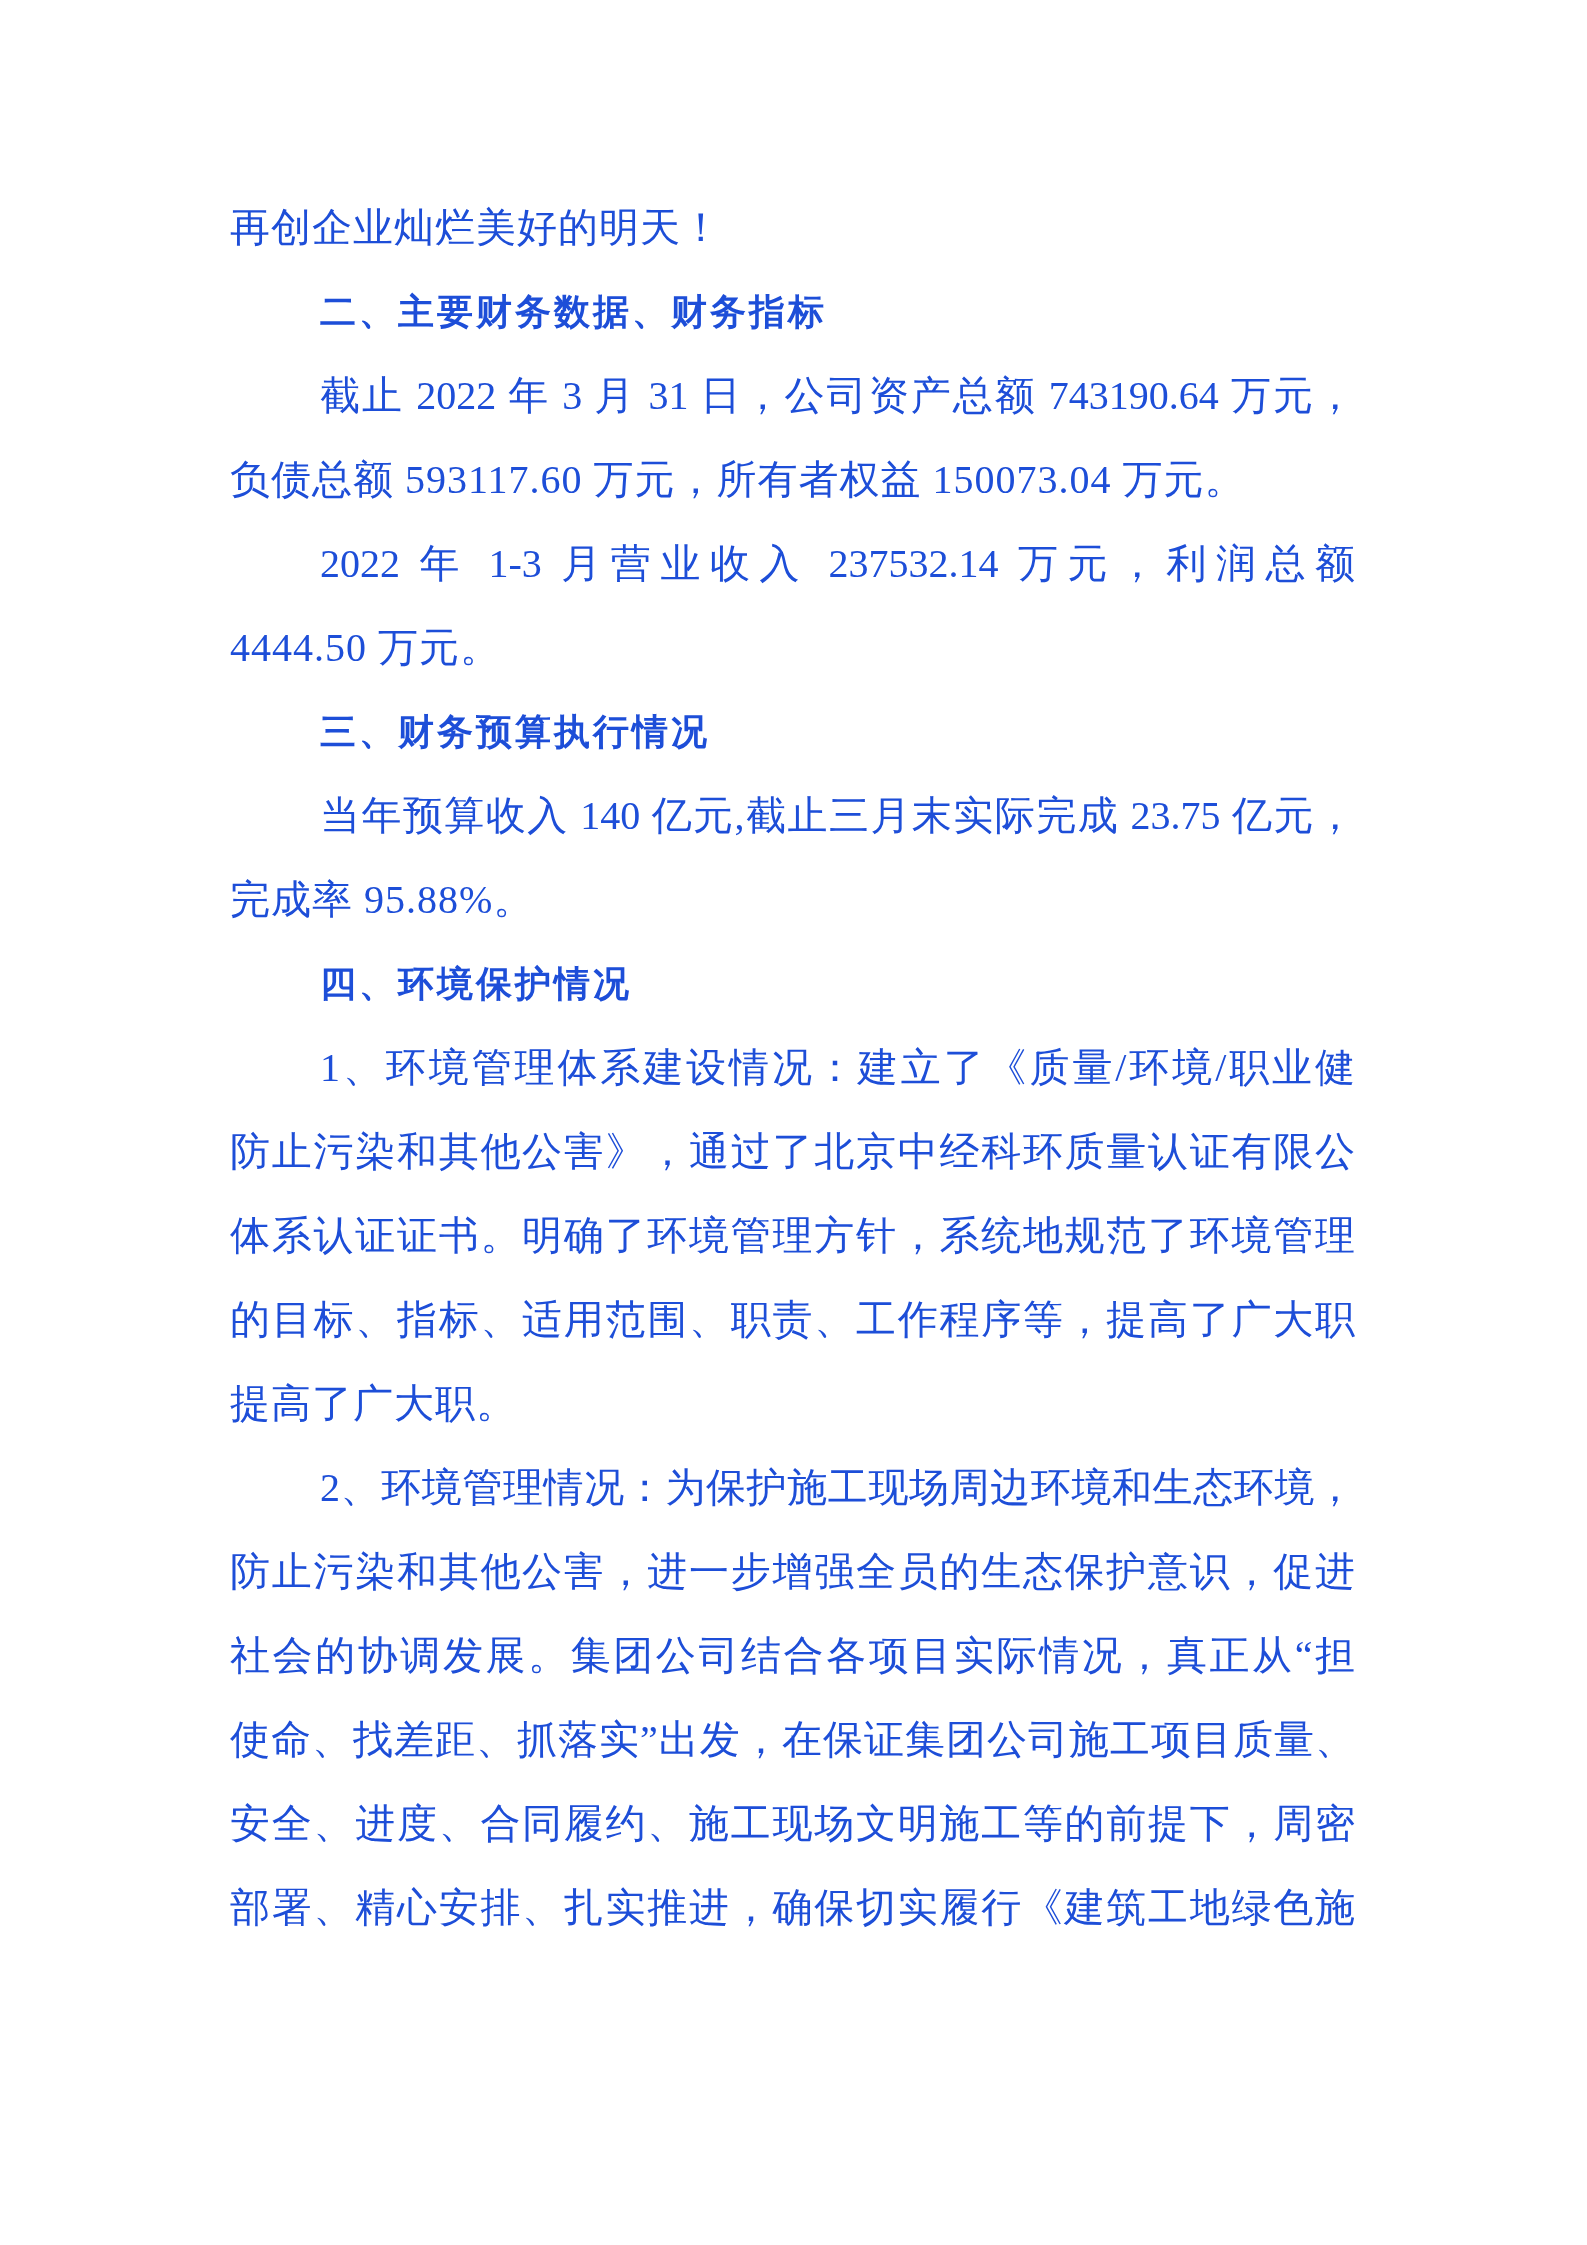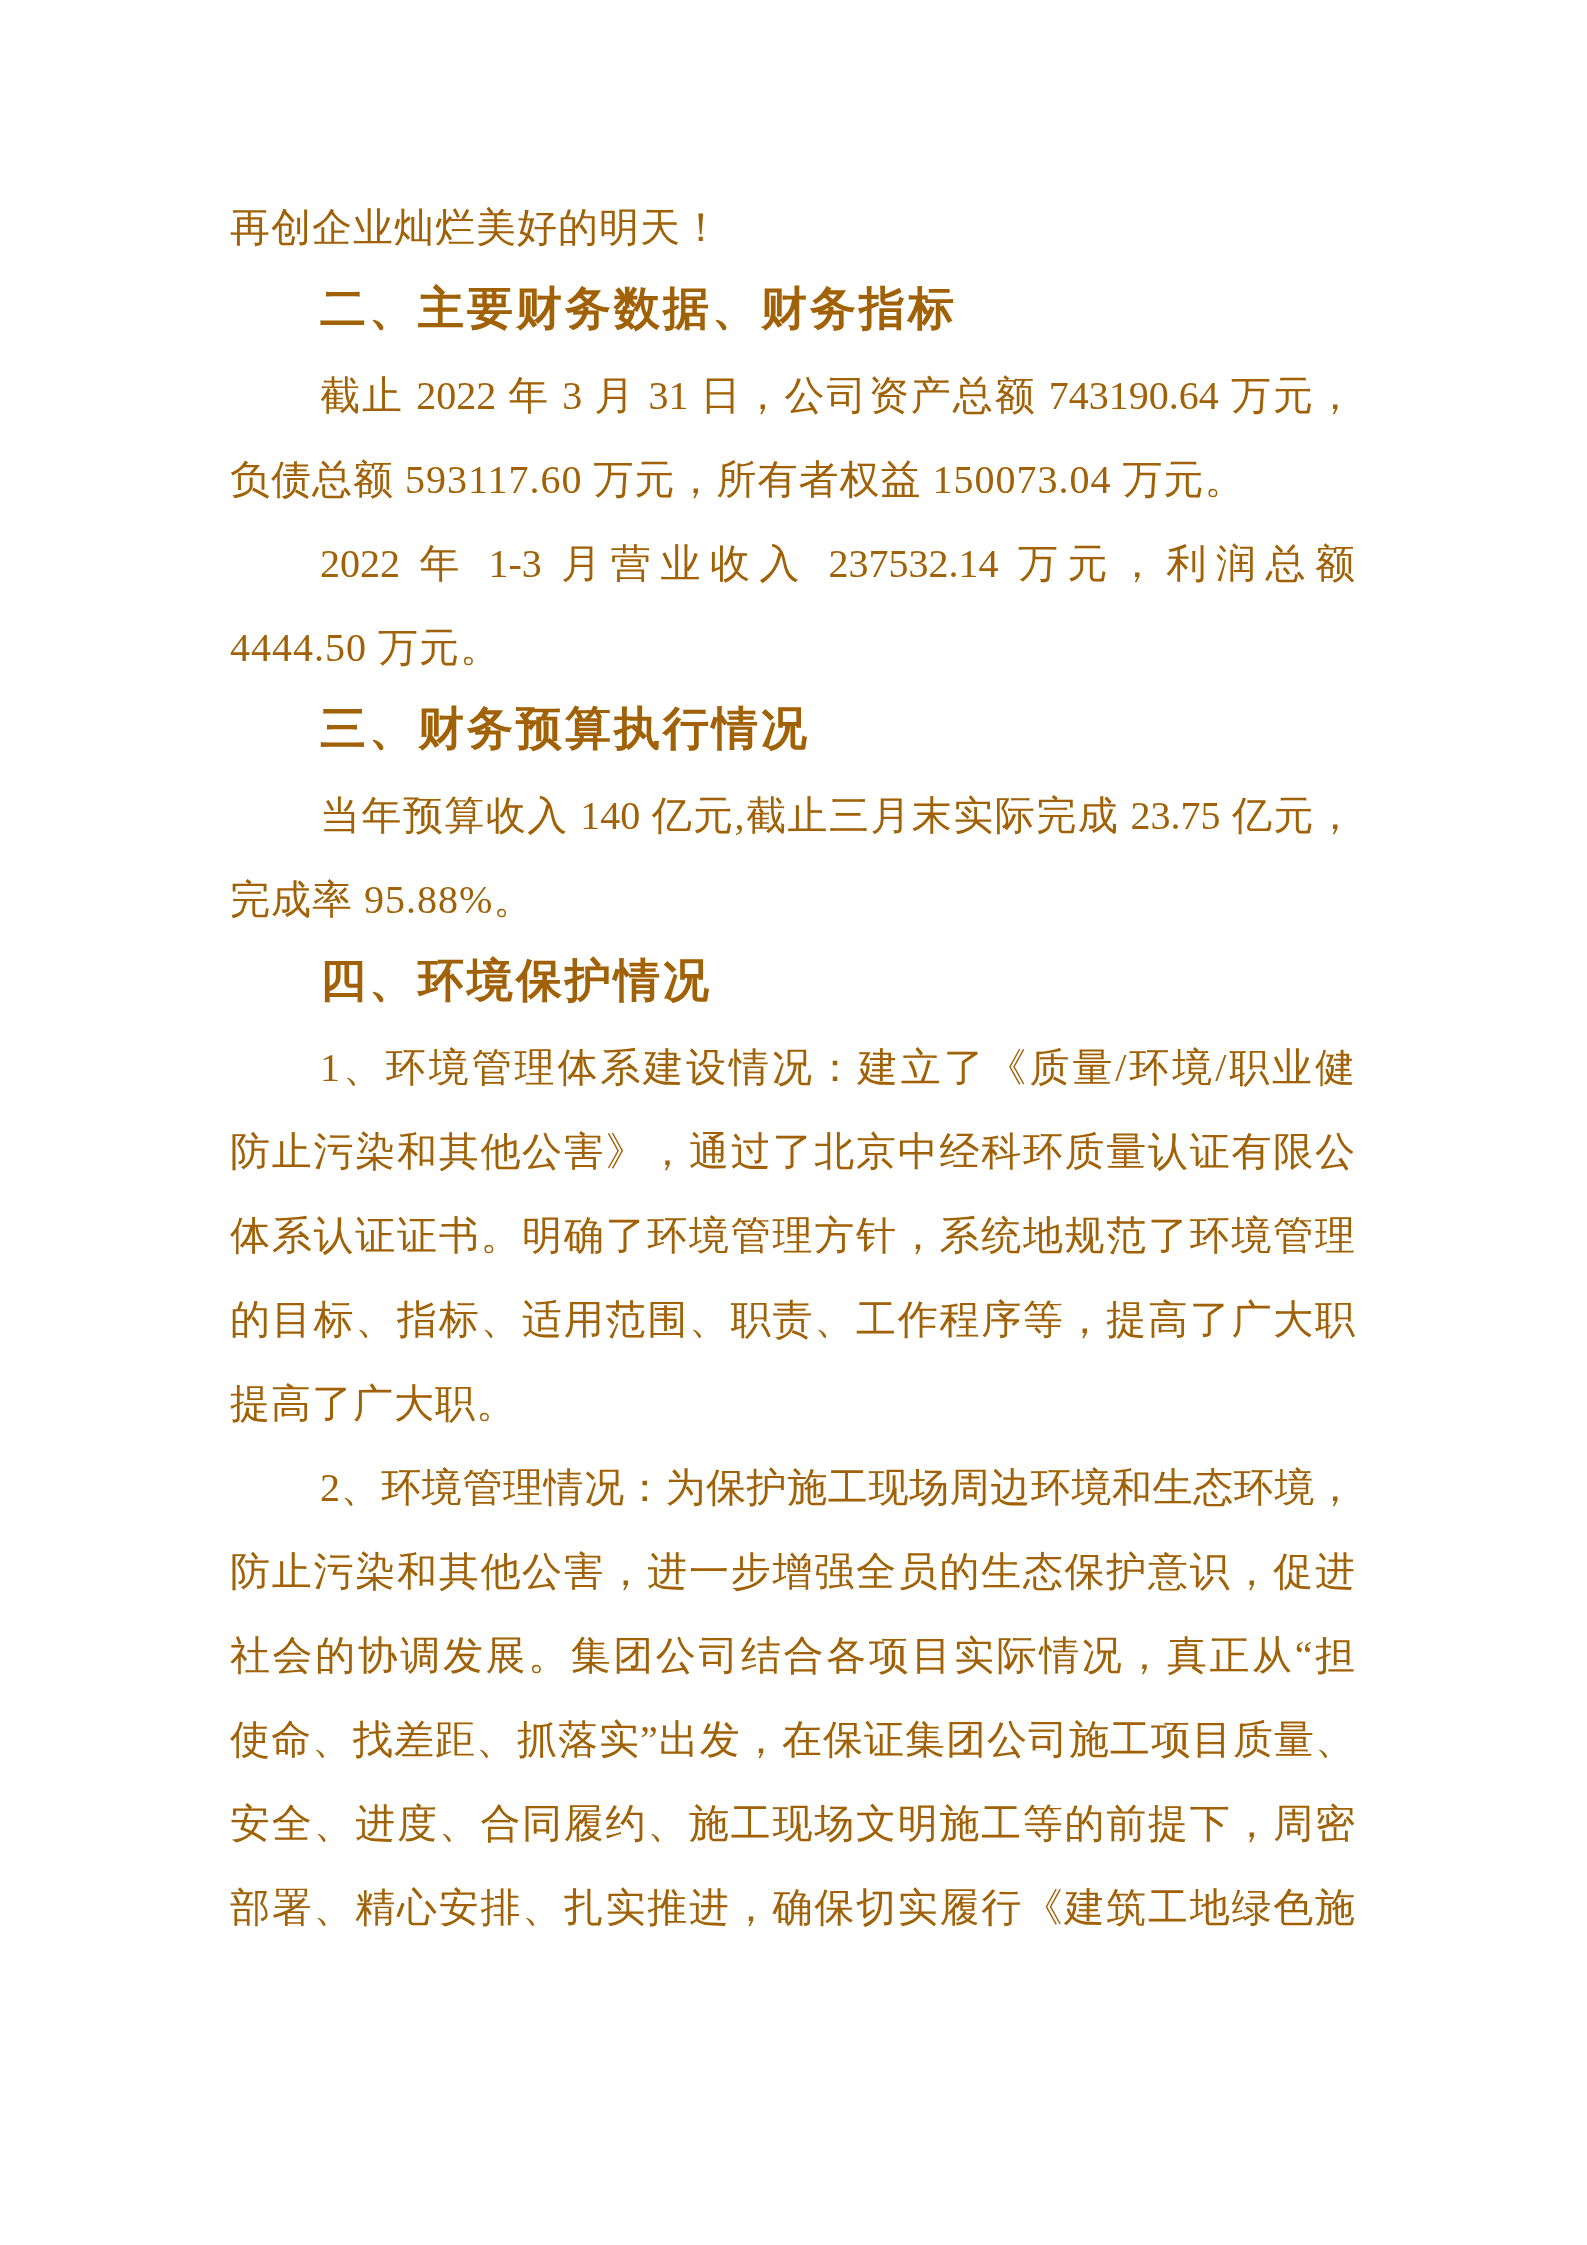--- a/index.html
+++ b/index.html
@@ -8,21 +8,21 @@
     padding: 0;
     background: #888;
   }
   .page {
     position: relative;
     width: 1587px;
     height: 2245px;
     margin: 0 auto;
     background: #ffffff;
     overflow: hidden;
-    color: #a16207;
+    color: #1d4ed8;
     font-family: "Liberation Serif", "DejaVu Serif", serif;
   }
   .text-block {
     position: absolute;
     left: 230px;
     top: 186px;
     width: 1125px;
   }
   .line {
     height: 84px;
@@ -34,23 +34,23 @@
   .line.justify {
     letter-spacing: 0;
     text-align: justify;
     text-align-last: justify;
     text-justify: inter-character;
   }
   .line.indent {
     text-indent: 90px;
   }
   .line.heading {
-    font-family: Liberation Mono, monospace;
+    font-family: Liberation Serif, serif;
     font-weight: 700;
-    font-size: 46px;
+    font-size: 36px;
     letter-spacing: 3px;
   }
 </style>
 </head>
 <body>
 
 <div class="page">
   <div class="text-block">
       <div class="line body">再创企业灿烂美好的明天！</div>
       <div class="line heading indent">二、主要财务数据、财务指标</div>

